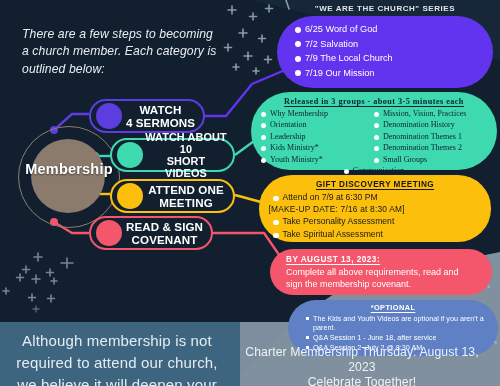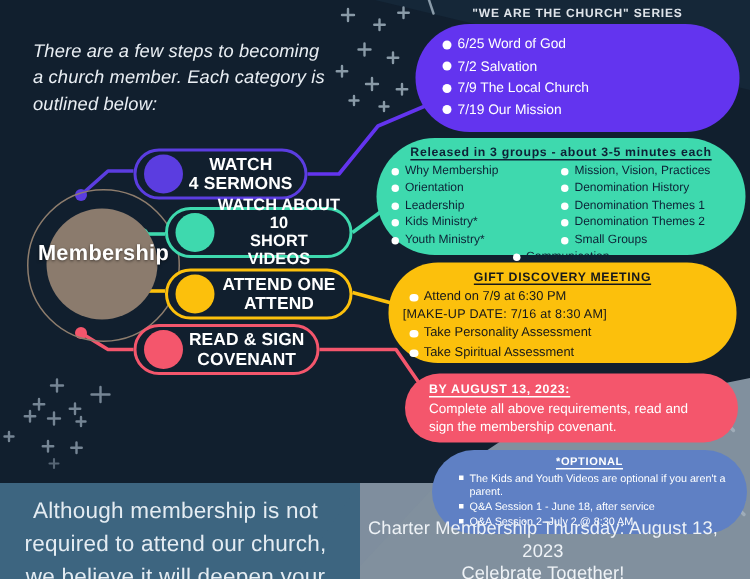--- a/index.html
+++ b/index.html
@@ -77,21 +77,21 @@
   #series-title{
     position:absolute;left:277px;top:4px;width:216px;text-align:center;
     color:#dfe4ea;font-size:8px;font-weight:700;letter-spacing:.55px;
   }
   #blob-series ul{padding:7px 0 0 18px;}
   #blob-series li{color:#ffffff;font-size:9.2px;line-height:1.32;margin-bottom:2.4px;}
   #blob-series .bullet{width:6px;height:6px;background:#fff;top:3.5px;}
 
   
   #blob-groups{
-    left:251px;top:92px;width:246px;height:78px;border-radius:39px;background:#3ed9ae;
+    left:251px;top:92px;width:246px;height:78px;border-radius:39px;background:#3ed9ae;font-family:Liberation Serif, serif;
   }
   #blob-groups .btitle{
     color:#0d2236;font-size:8.2px;padding:5px 6px 3px;
   }
   .two-col{display:flex;padding:0 10px;text-align:right;}
   .two-col ul{width:50%;}
   #blob-groups li{color:#0d2236;font-size:8px;line-height:1.3;margin-bottom:1px;}
   #blob-groups .bullet{width:5px;height:5px;background:#ffffff;top:3px;}
   #blob-groups .center-row{display:flex;justify-content:center;margin-top:0px;}
   #blob-groups .center-row li{margin:0;}
@@ -232,21 +232,21 @@
     <span class="ptext">
       <span>WATCH ABOUT 10</span><br>
       <span>SHORT VIDEOS</span>
     </span>
   </div>
 
   <div class="pill" id="pill-meeting">
     <span class="dot"></span>
     <span class="ptext">
       <span>ATTEND ONE</span><br>
-      <span>ATTEND</span>
+      <span>MEETING</span>
     </span>
   </div>
 
   <div class="pill" id="pill-covenant">
     <span class="dot"></span>
     <span class="ptext">
       <span>READ &amp; SIGN</span><br>
       <span>COVENANT</span>
     </span>
   </div>

